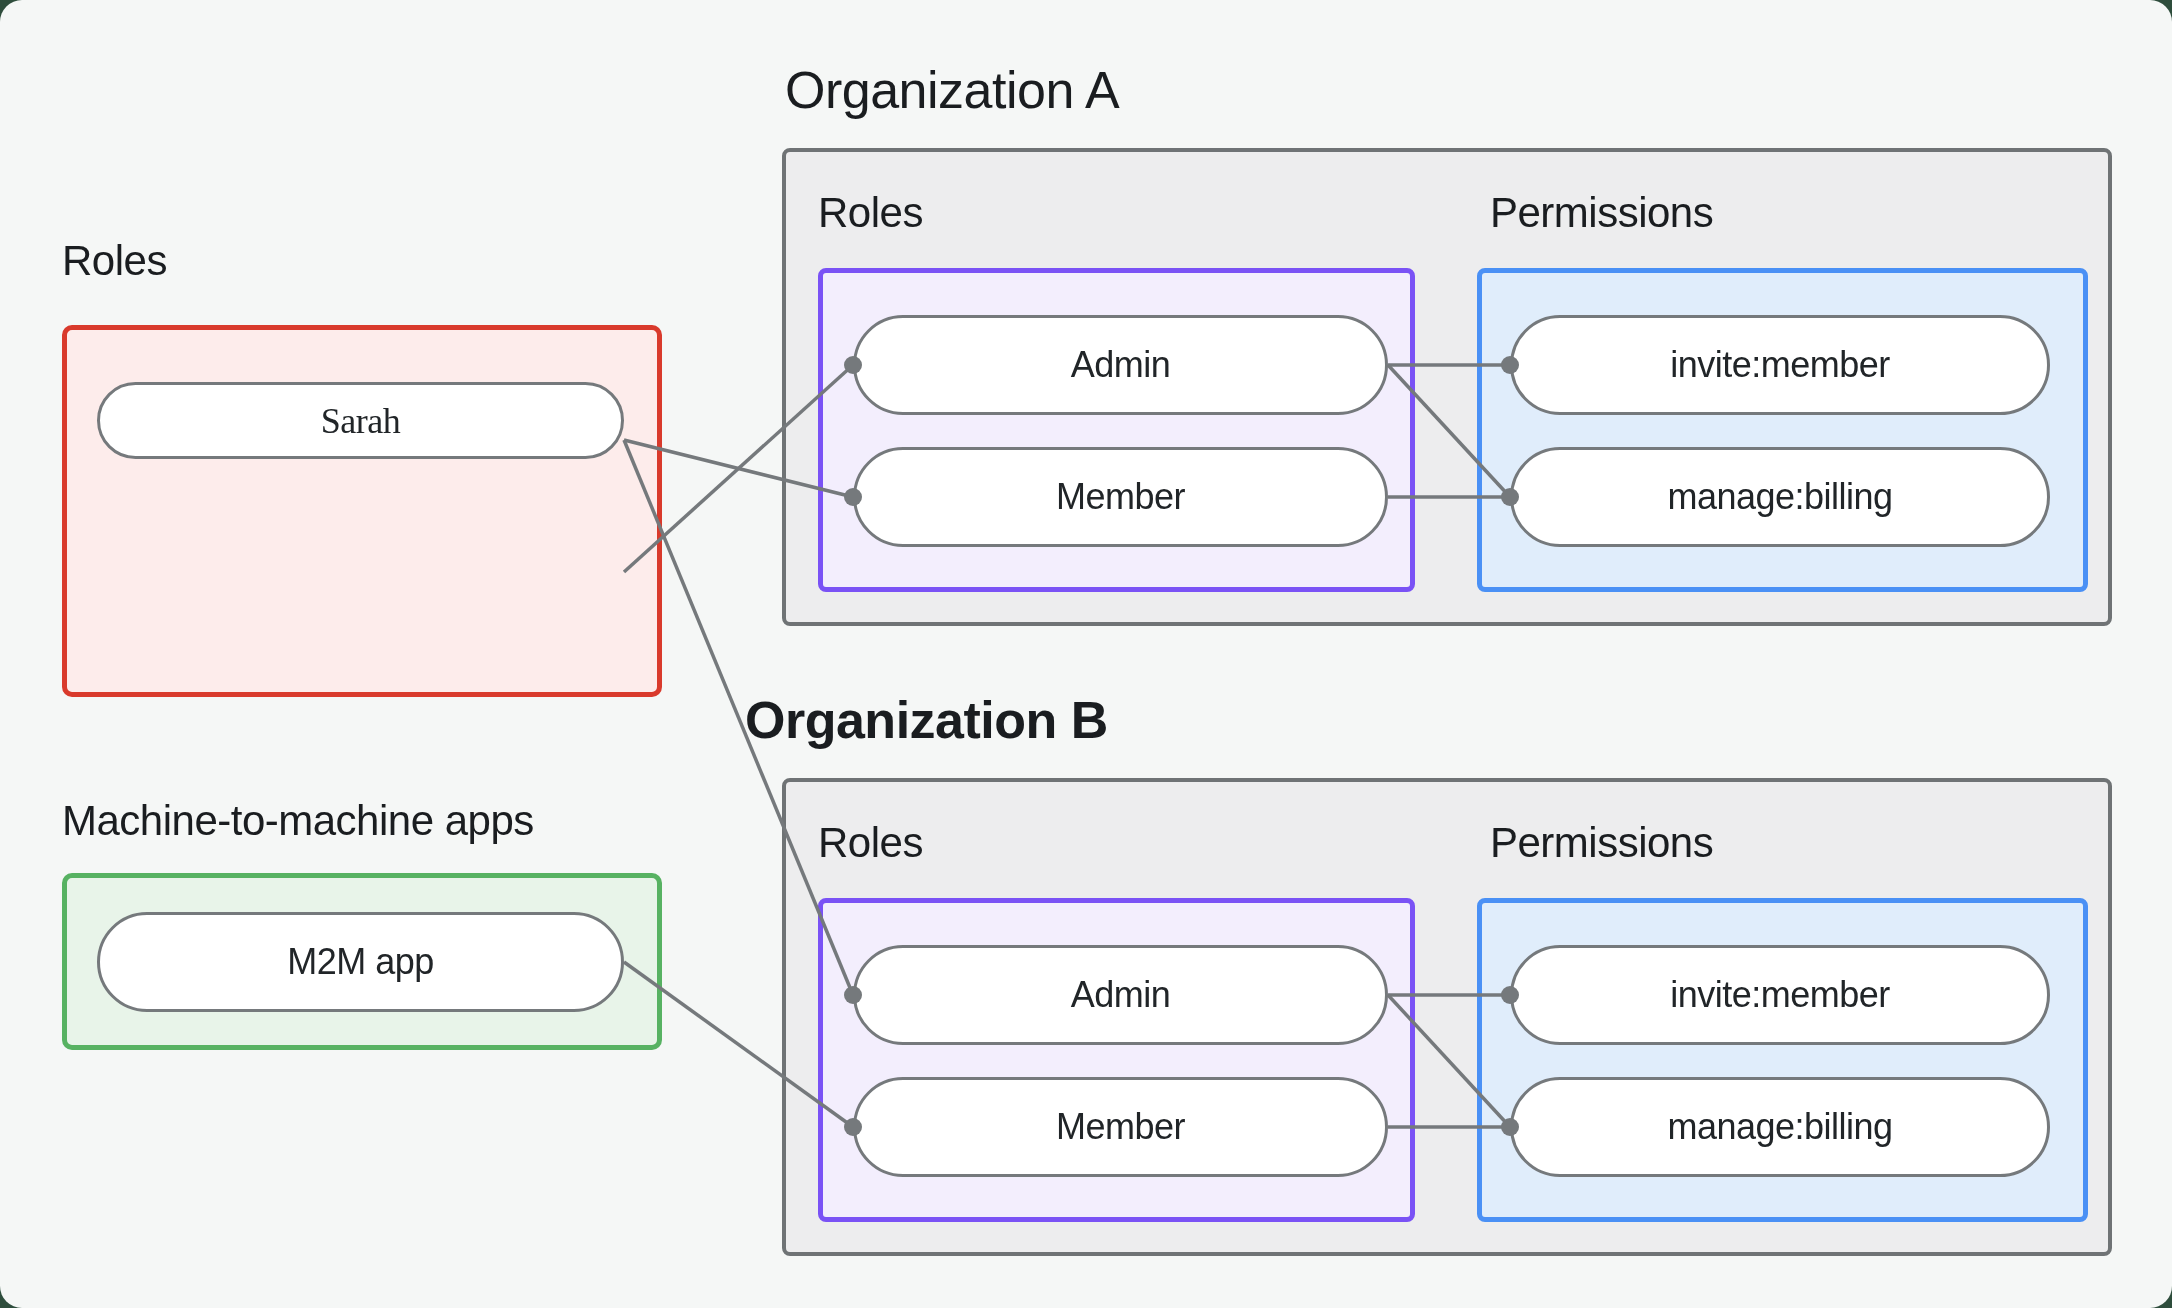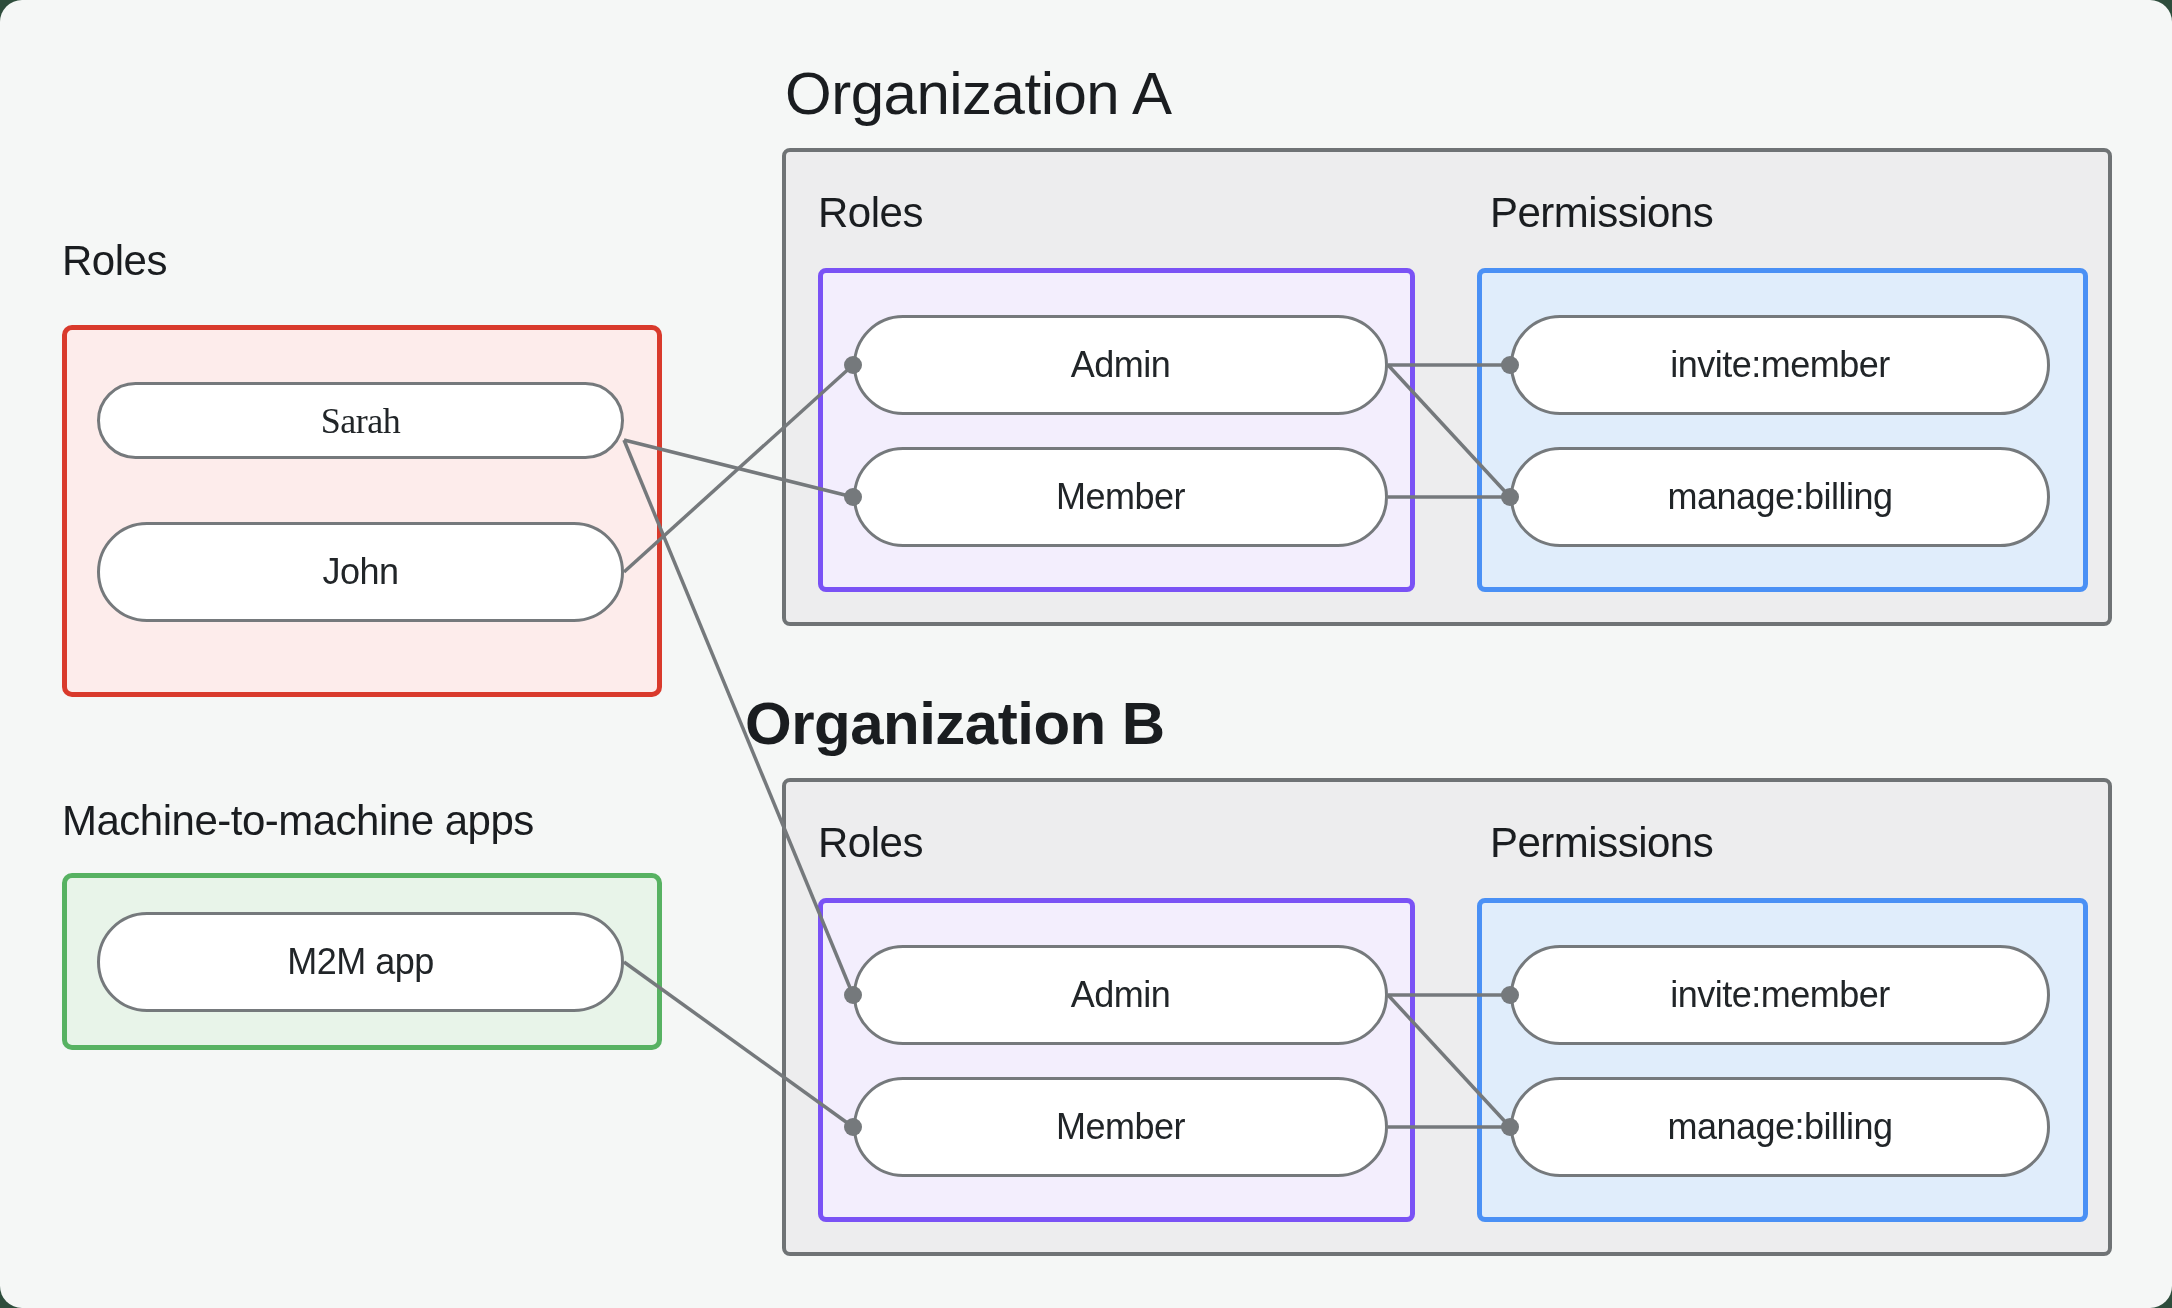--- a/index.html
+++ b/index.html
@@ -13,21 +13,21 @@
     --label-text:#1a1d20; --pill-text:#212528;
   }
   *{margin:0;padding:0;box-sizing:border-box;}
   html,body{width:2172px;height:1308px;}
   body{background:var(--outer-bg);font-family:"Liberation Sans","DejaVu Sans",sans-serif;}
   .canvas{position:relative;width:2172px;height:1308px;background:var(--page-bg);
           border-radius:22px;overflow:hidden;}
   .abs{position:absolute;}
   .section-label{font-size:42px;font-weight:500;color:var(--label-text);
                  letter-spacing:-0.5px;line-height:1;white-space:nowrap;z-index:1;}
-  .org-title{font-size:60px;font-weight:500;color:var(--label-text);
+  .org-title{font-size:52px;font-weight:500;color:var(--label-text);
              letter-spacing:-0.5px;line-height:1;white-space:nowrap;z-index:1;}
   .group-box{z-index:1;border-radius:10px;}
   .org-box{background:var(--org-box-fill);border:4px solid var(--org-box-border);
            border-radius:8px;z-index:0;}
   .users-box{background:var(--users-fill);border:5px solid var(--users-border);}
   .m2m-box{background:var(--m2m-fill);border:5px solid var(--m2m-border);}
   .roles-box{background:var(--roles-fill);border:5px solid var(--roles-border);border-radius:8px;}
   .permissions-box{background:var(--permissions-fill);border:5px solid var(--permissions-border);border-radius:8px;}
   .pill{z-index:2;background:var(--pill-fill);border:3px solid var(--pill-border);
         border-radius:50px;display:flex;align-items:center;justify-content:center;
@@ -41,23 +41,20 @@
 <body>
 
 <div class="canvas">
 
   <div class="abs section-label" style="left:62px;top:240px;">Roles</div>
 
   <div class="abs group-box users-box" style="left:62px;top:325px;width:600px;height:372px;"></div>
 
   <div class="abs pill" style="left:97px;top:382px;width:527px;height:77px;font-family:Liberation Serif, serif;">
     <span>Sarah</span>
-  </div>
-  <div class="abs pill" style="left:97px;top:522px;width:527px;height:100px;">
-    <span>John</span>
   </div>
 
   <div class="abs section-label" style="left:62px;top:800px;">Machine-to-machine apps</div>
 
   <div class="abs group-box m2m-box" style="left:62px;top:873px;width:600px;height:177px;"></div>
 
   <div class="abs pill" style="left:97px;top:912px;width:527px;height:100px;">
     <span>M2M app</span>
   </div>
 

